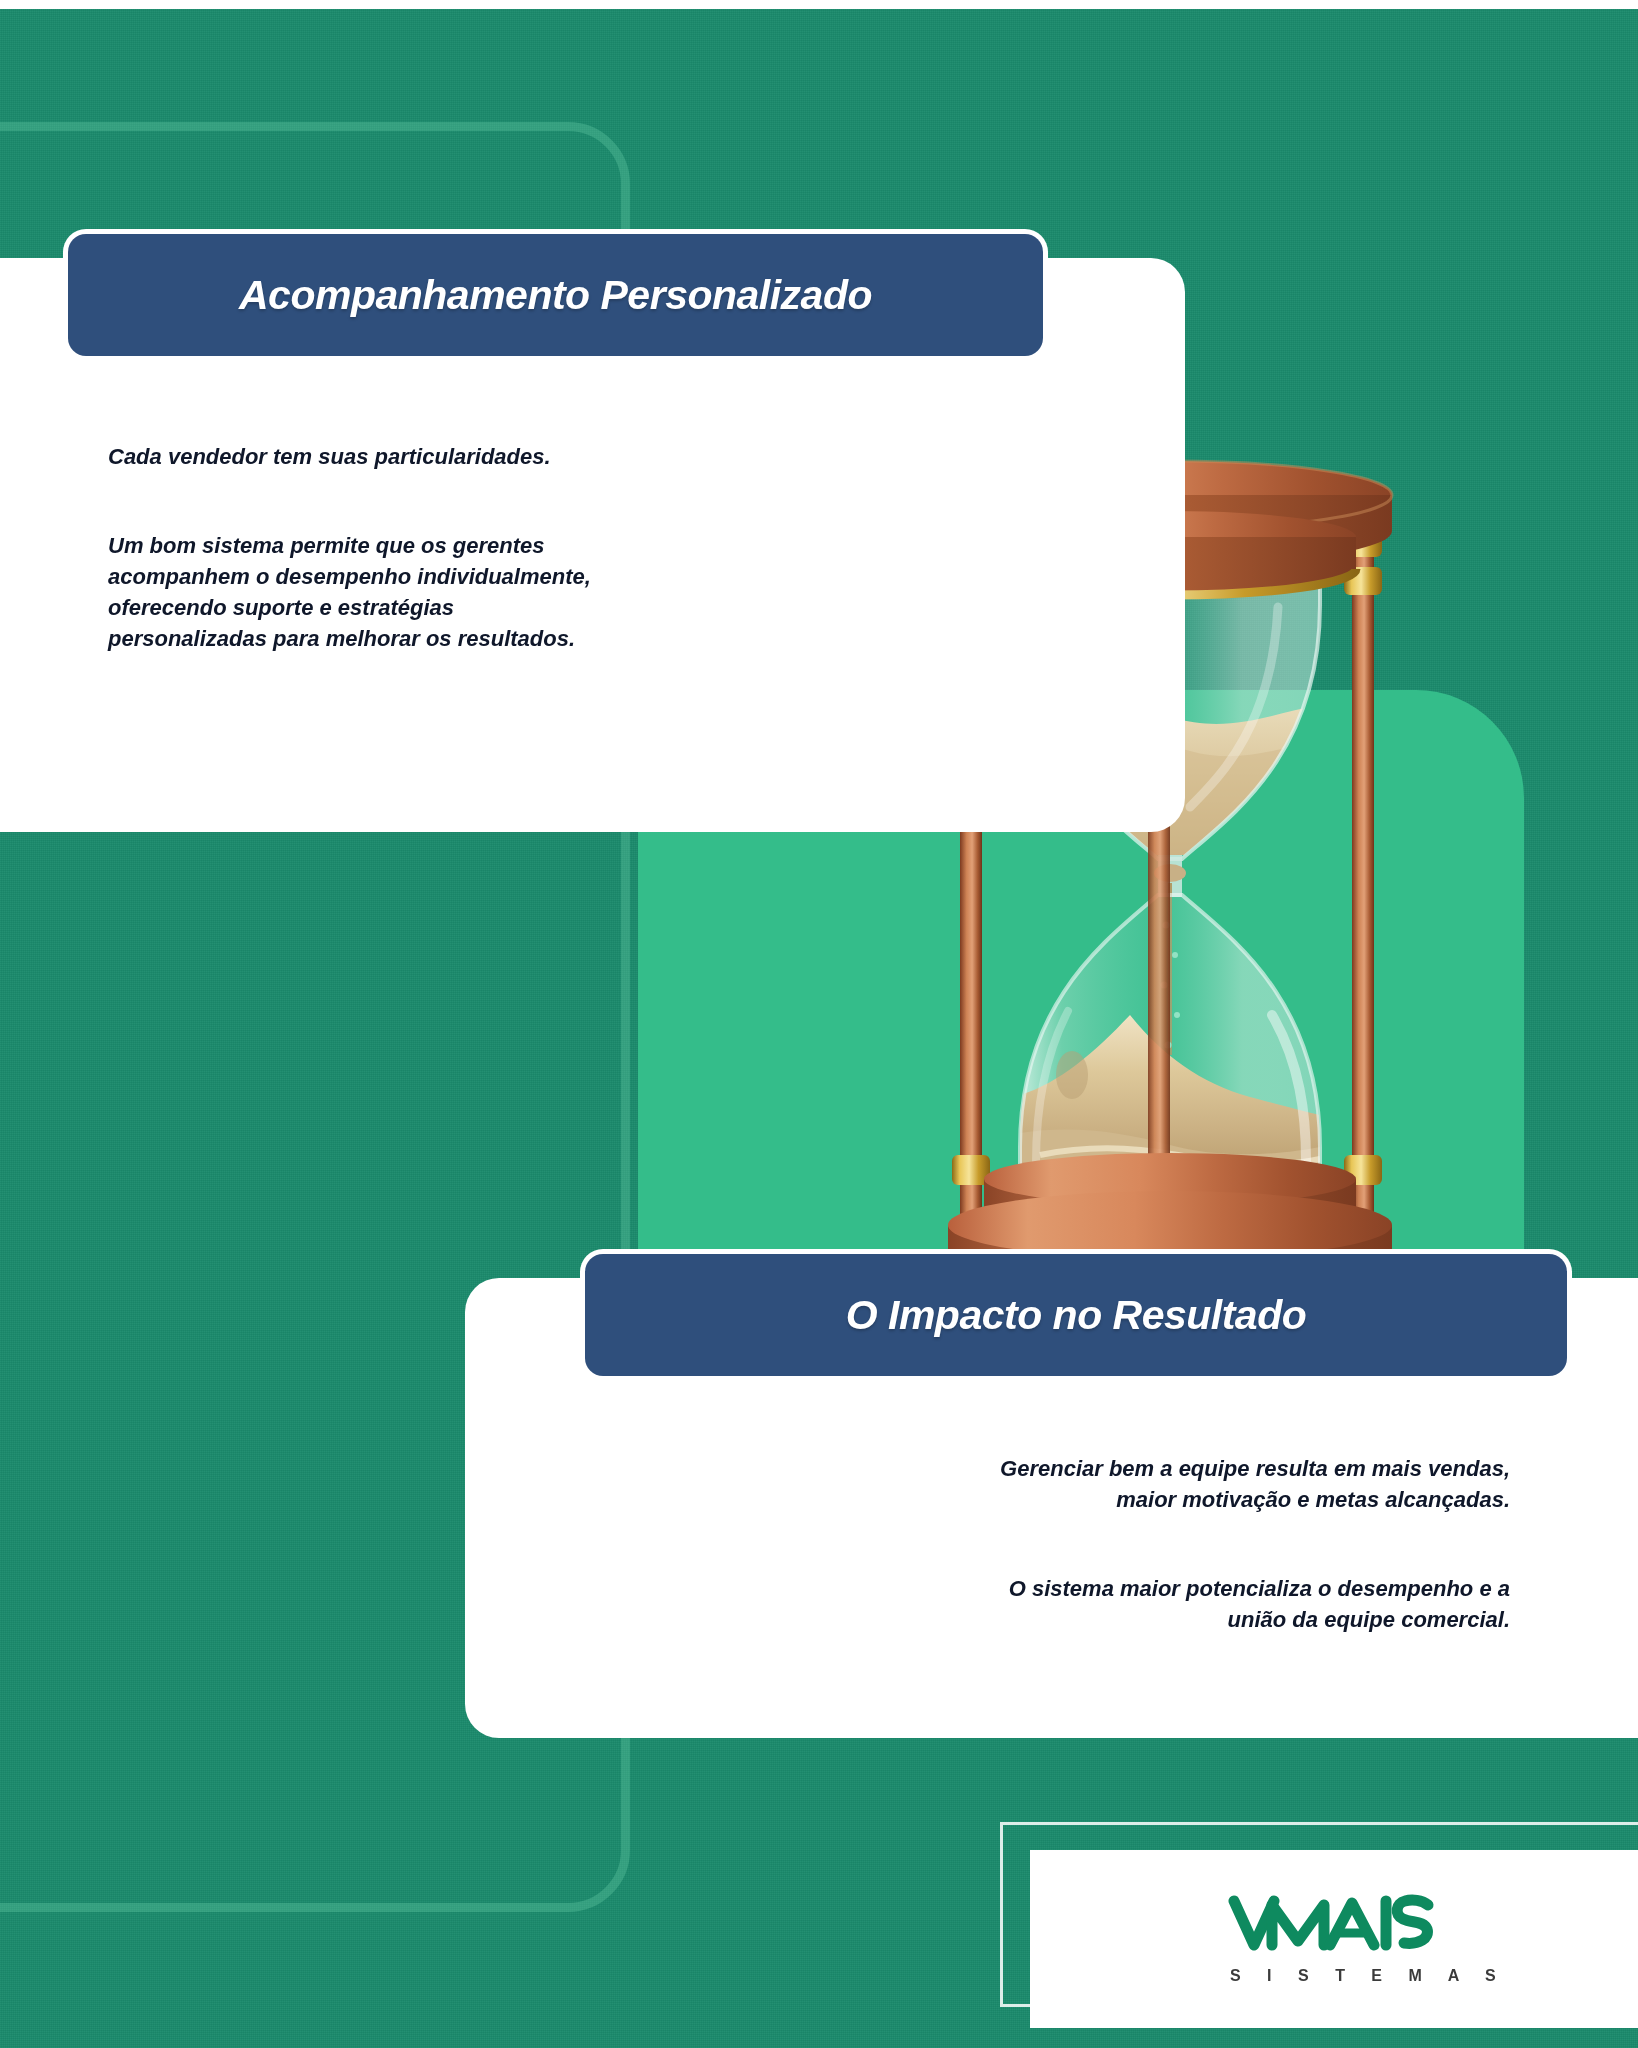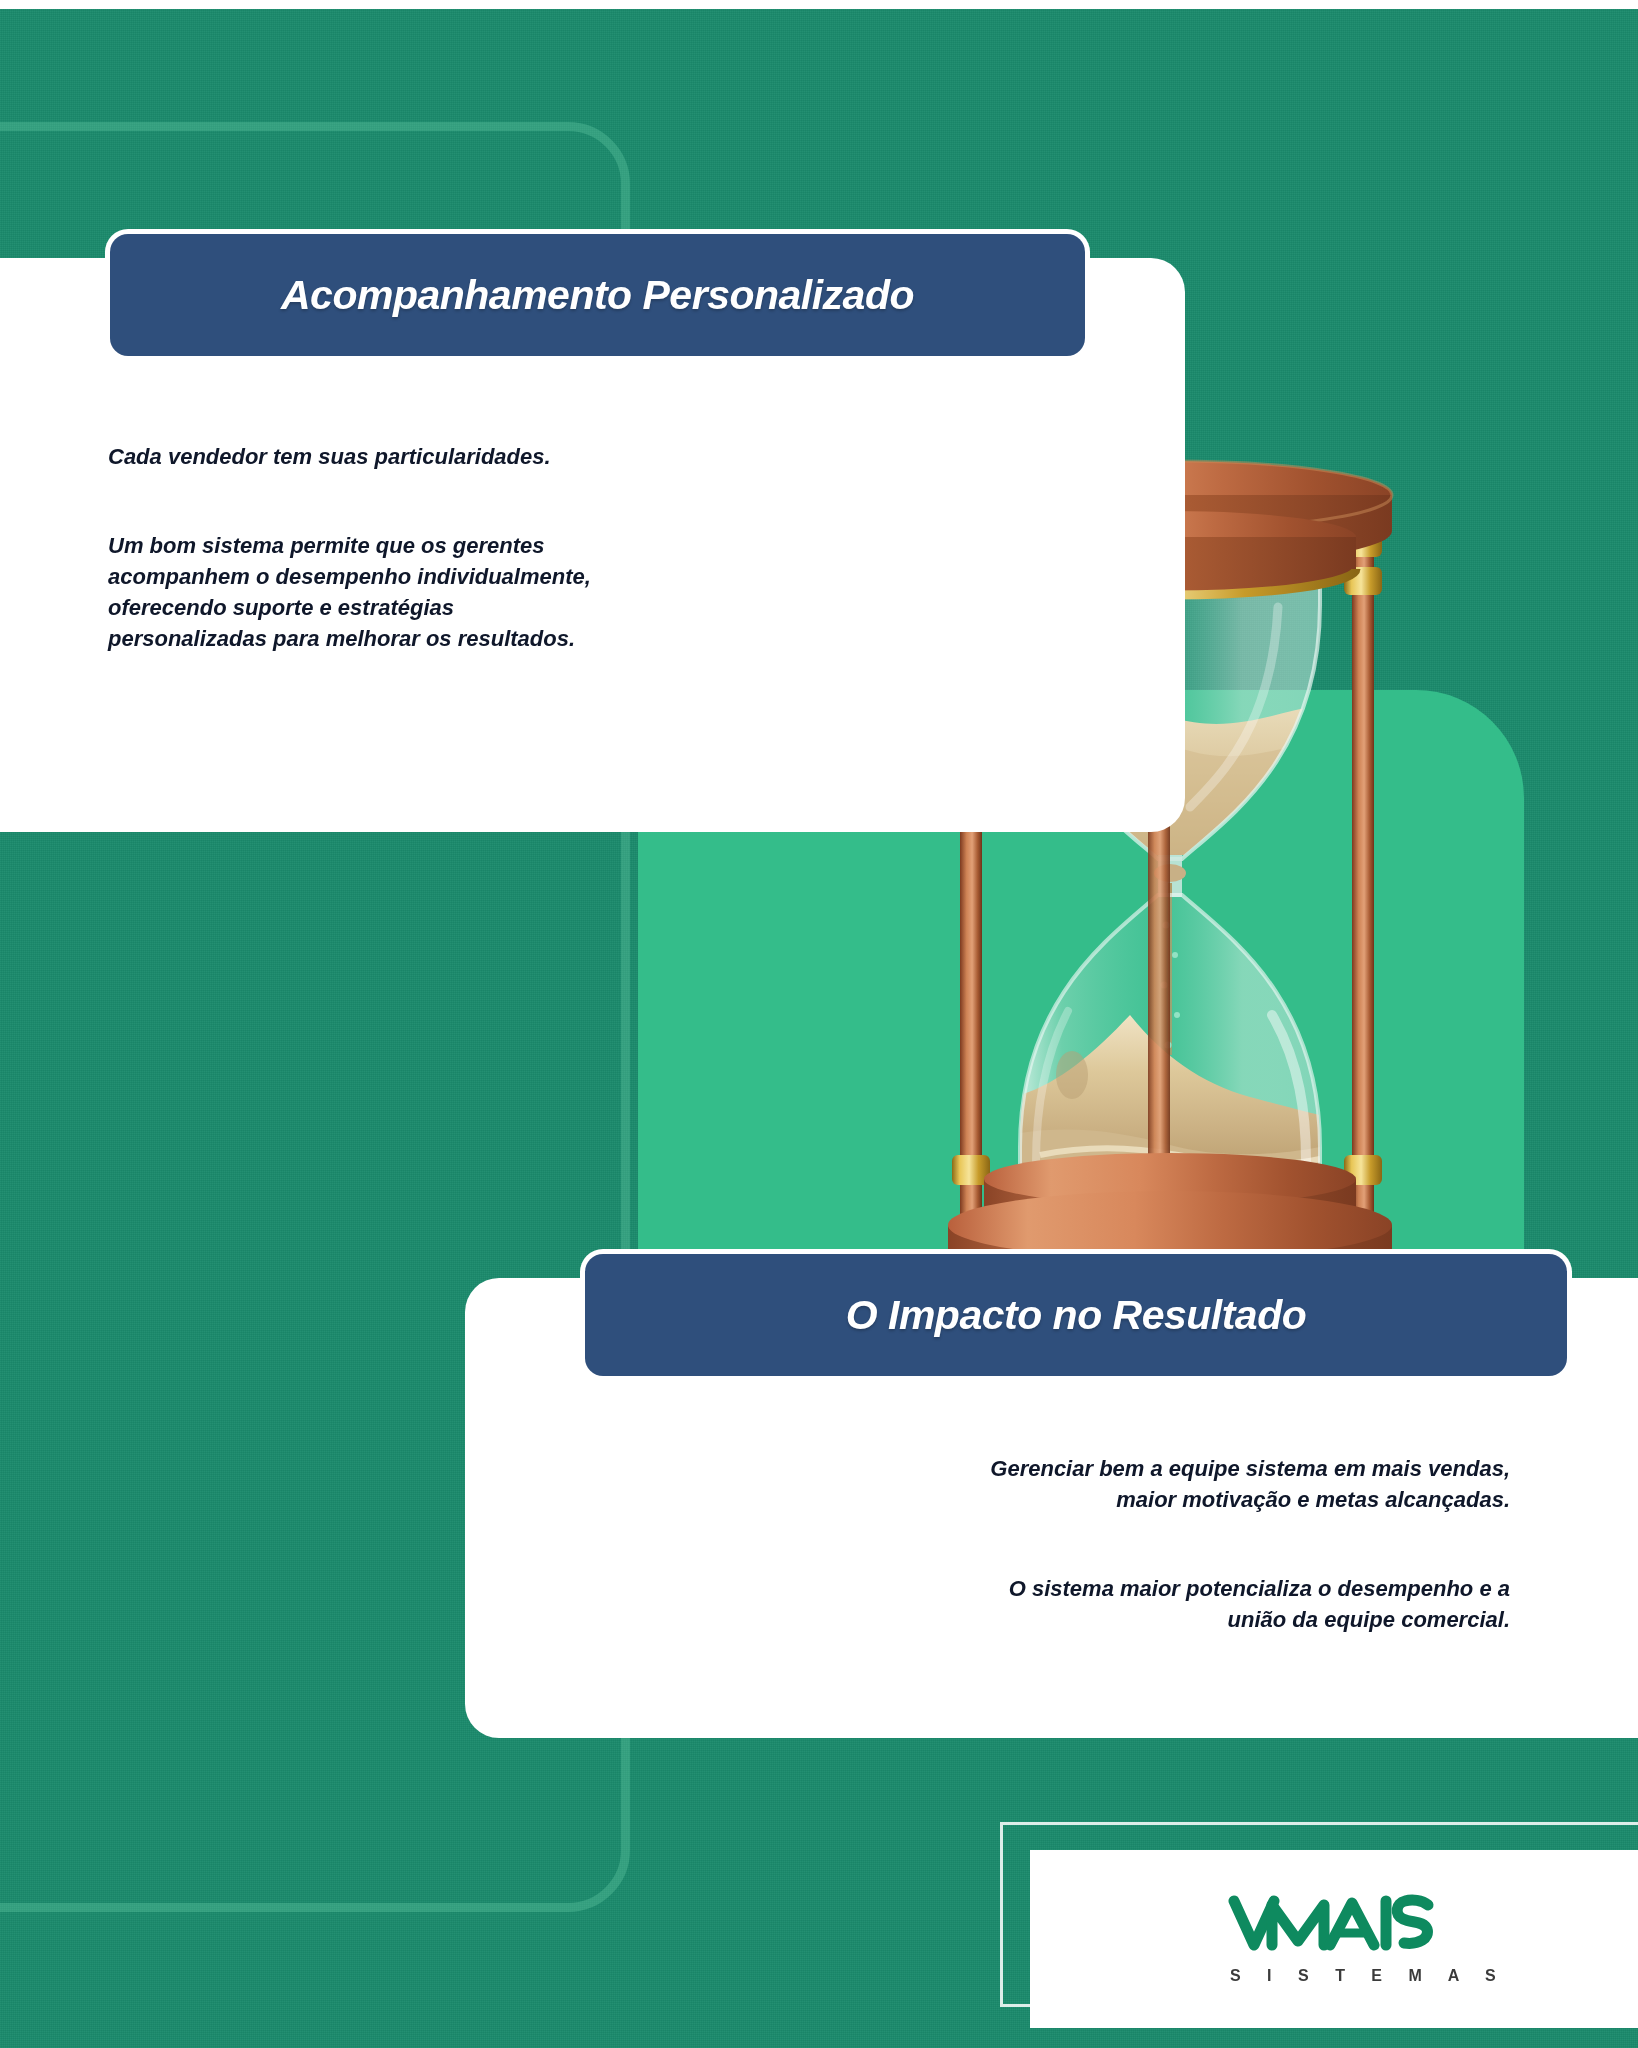--- a/index.html
+++ b/index.html
@@ -44,21 +44,21 @@
   .card-bottom{
     left:465px;top:1278px;width:1235px;height:460px;
     border-radius:34px 0 0 34px;
   }
   
   .banner{
     position:absolute;background:#2f4f7c;border-radius:18px;
     box-shadow:0 0 0 5px #ffffff;
     display:flex;align-items:center;
   }
-  .banner-top{left:68px;top:234px;width:975px;height:122px;justify-content:center;margin-left:42px;}
+  .banner-top{left:68px;top:234px;width:975px;height:122px;justify-content:center;}
   .banner-bottom{left:585px;top:1254px;width:982px;height:122px;justify-content:center;}
   .banner-title{
     color:#ffffff;font-style:italic;font-weight:bold;
     font-size:41px;letter-spacing:-0.5px;
     text-shadow:0 2px 3px rgba(0,0,0,0.22);
     white-space:nowrap;
   }
   
   .body-copy{
     position:absolute;color:#0f172a;font-style:italic;font-weight:600;
@@ -222,21 +222,21 @@
 personalizadas para melhorar os resultados.</span>
   </div>
 
   <div class="banner banner-top">
     <span class="banner-title">Acompanhamento Personalizado</span>
   </div>
 
   <div class="card card-bottom"></div>
 
   <div class="body-copy copy-bottom">
-    <span>Gerenciar bem a equipe sistema em mais vendas,
+    <span>Gerenciar bem a equipe resulta em mais vendas,
 maior motivação e metas alcançadas.</span>
     <span class="copy-gap"></span>
     <span>O sistema maior potencializa o desempenho e a
 união da equipe comercial.</span>
   </div>
 
   <div class="banner banner-bottom">
     <span class="banner-title">O Impacto no Resultado</span>
   </div>
 

